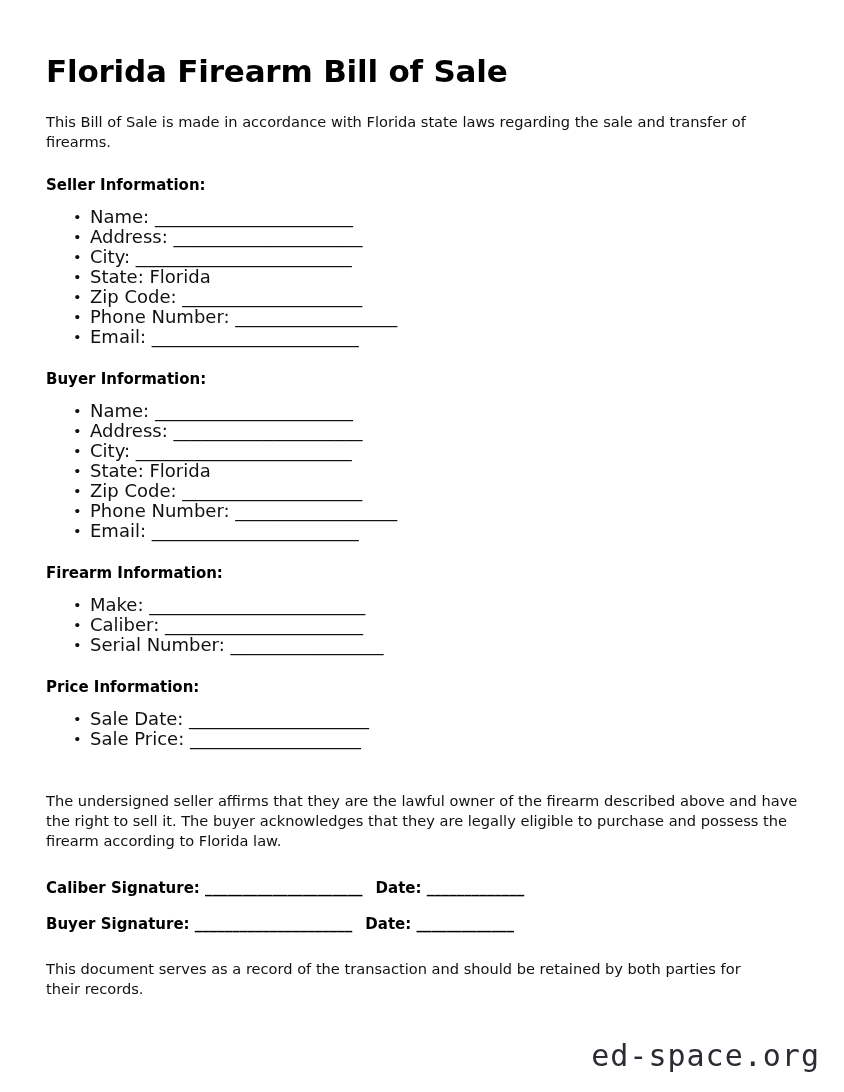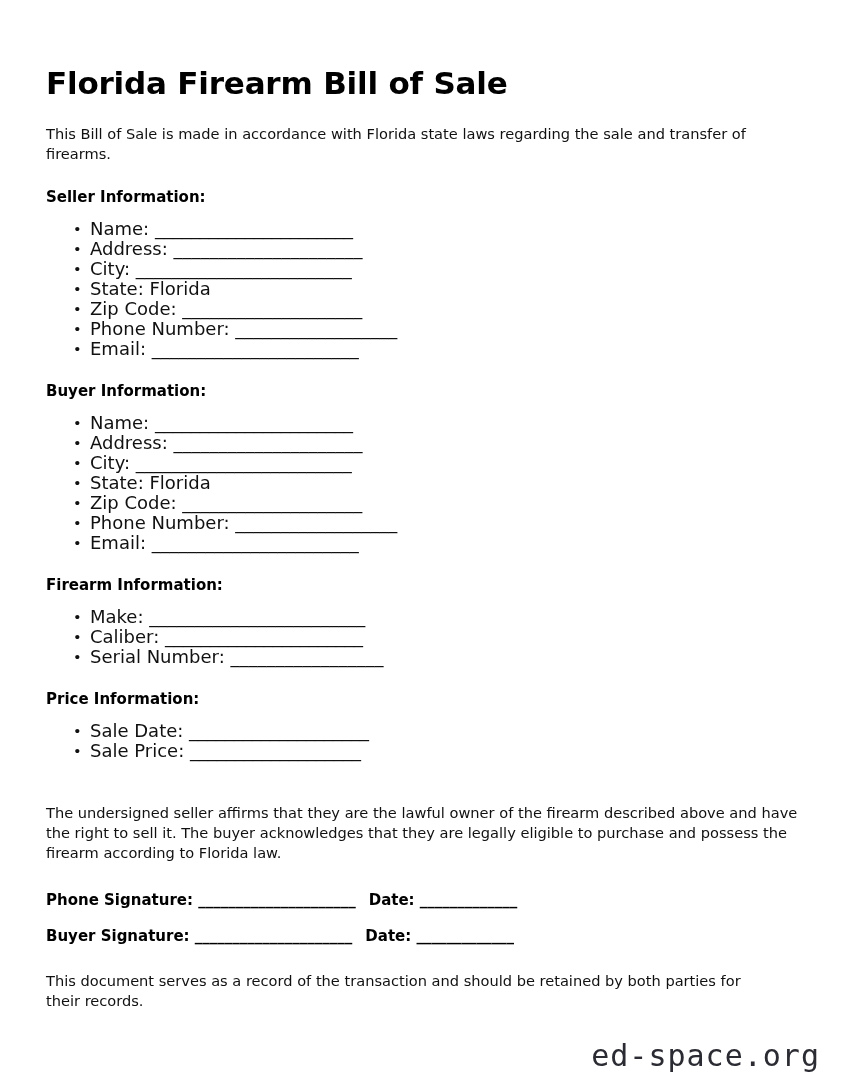--- a/index.html
+++ b/index.html
@@ -14,21 +14,21 @@
     background: #ffffff;
     box-sizing: border-box;
     padding: 0;
     overflow: hidden;
     font-family: "DejaVu Sans", "Liberation Sans", sans-serif;
     color: #000000;
   }
   .content {
     position: absolute;
     left: 46px;
-    top: 12px;
+    top: 0;
     width: 752px;
   }
   .doc-title {
     font-size: 31px;
     font-weight: bold;
     letter-spacing: -0.2px;
     margin: 0;
     padding-top: 54px;
     line-height: 1.15;
     color: #000;
@@ -151,21 +151,21 @@
 
     <h2 class="section-heading heading-gap">Price Information:</h2>
     <ul class="field-list">
       <li><span>Sale Date:</span><span class="blank"> ____________________</span></li>
       <li><span>Sale Price:</span><span class="blank"> ___________________</span></li>
     </ul>
 
     <p class="para affirm">The undersigned seller affirms that they are the lawful owner of the firearm described above and have the right to sell it. The buyer acknowledges that they are legally eligible to purchase and possess the firearm according to Florida law.</p>
 
     <div class="sig-row first">
-      <span>Phone Signature:</span><span class="blank"> _____________________</span><span class="sig-gap"></span><span>Date:</span><span class="blank"> _____________</span>
+      <span>Caliber Signature:</span><span class="blank"> _____________________</span><span class="sig-gap"></span><span>Date:</span><span class="blank"> _____________</span>
     </div>
 
     <div class="sig-row second">
       <span>Buyer Signature:</span><span class="blank"> _____________________</span><span class="sig-gap"></span><span>Date:</span><span class="blank"> _____________</span>
     </div>
 
     <p class="para closing">This document serves as a record of the transaction and should be retained by both parties for their records.</p>
 
   </div>
 

